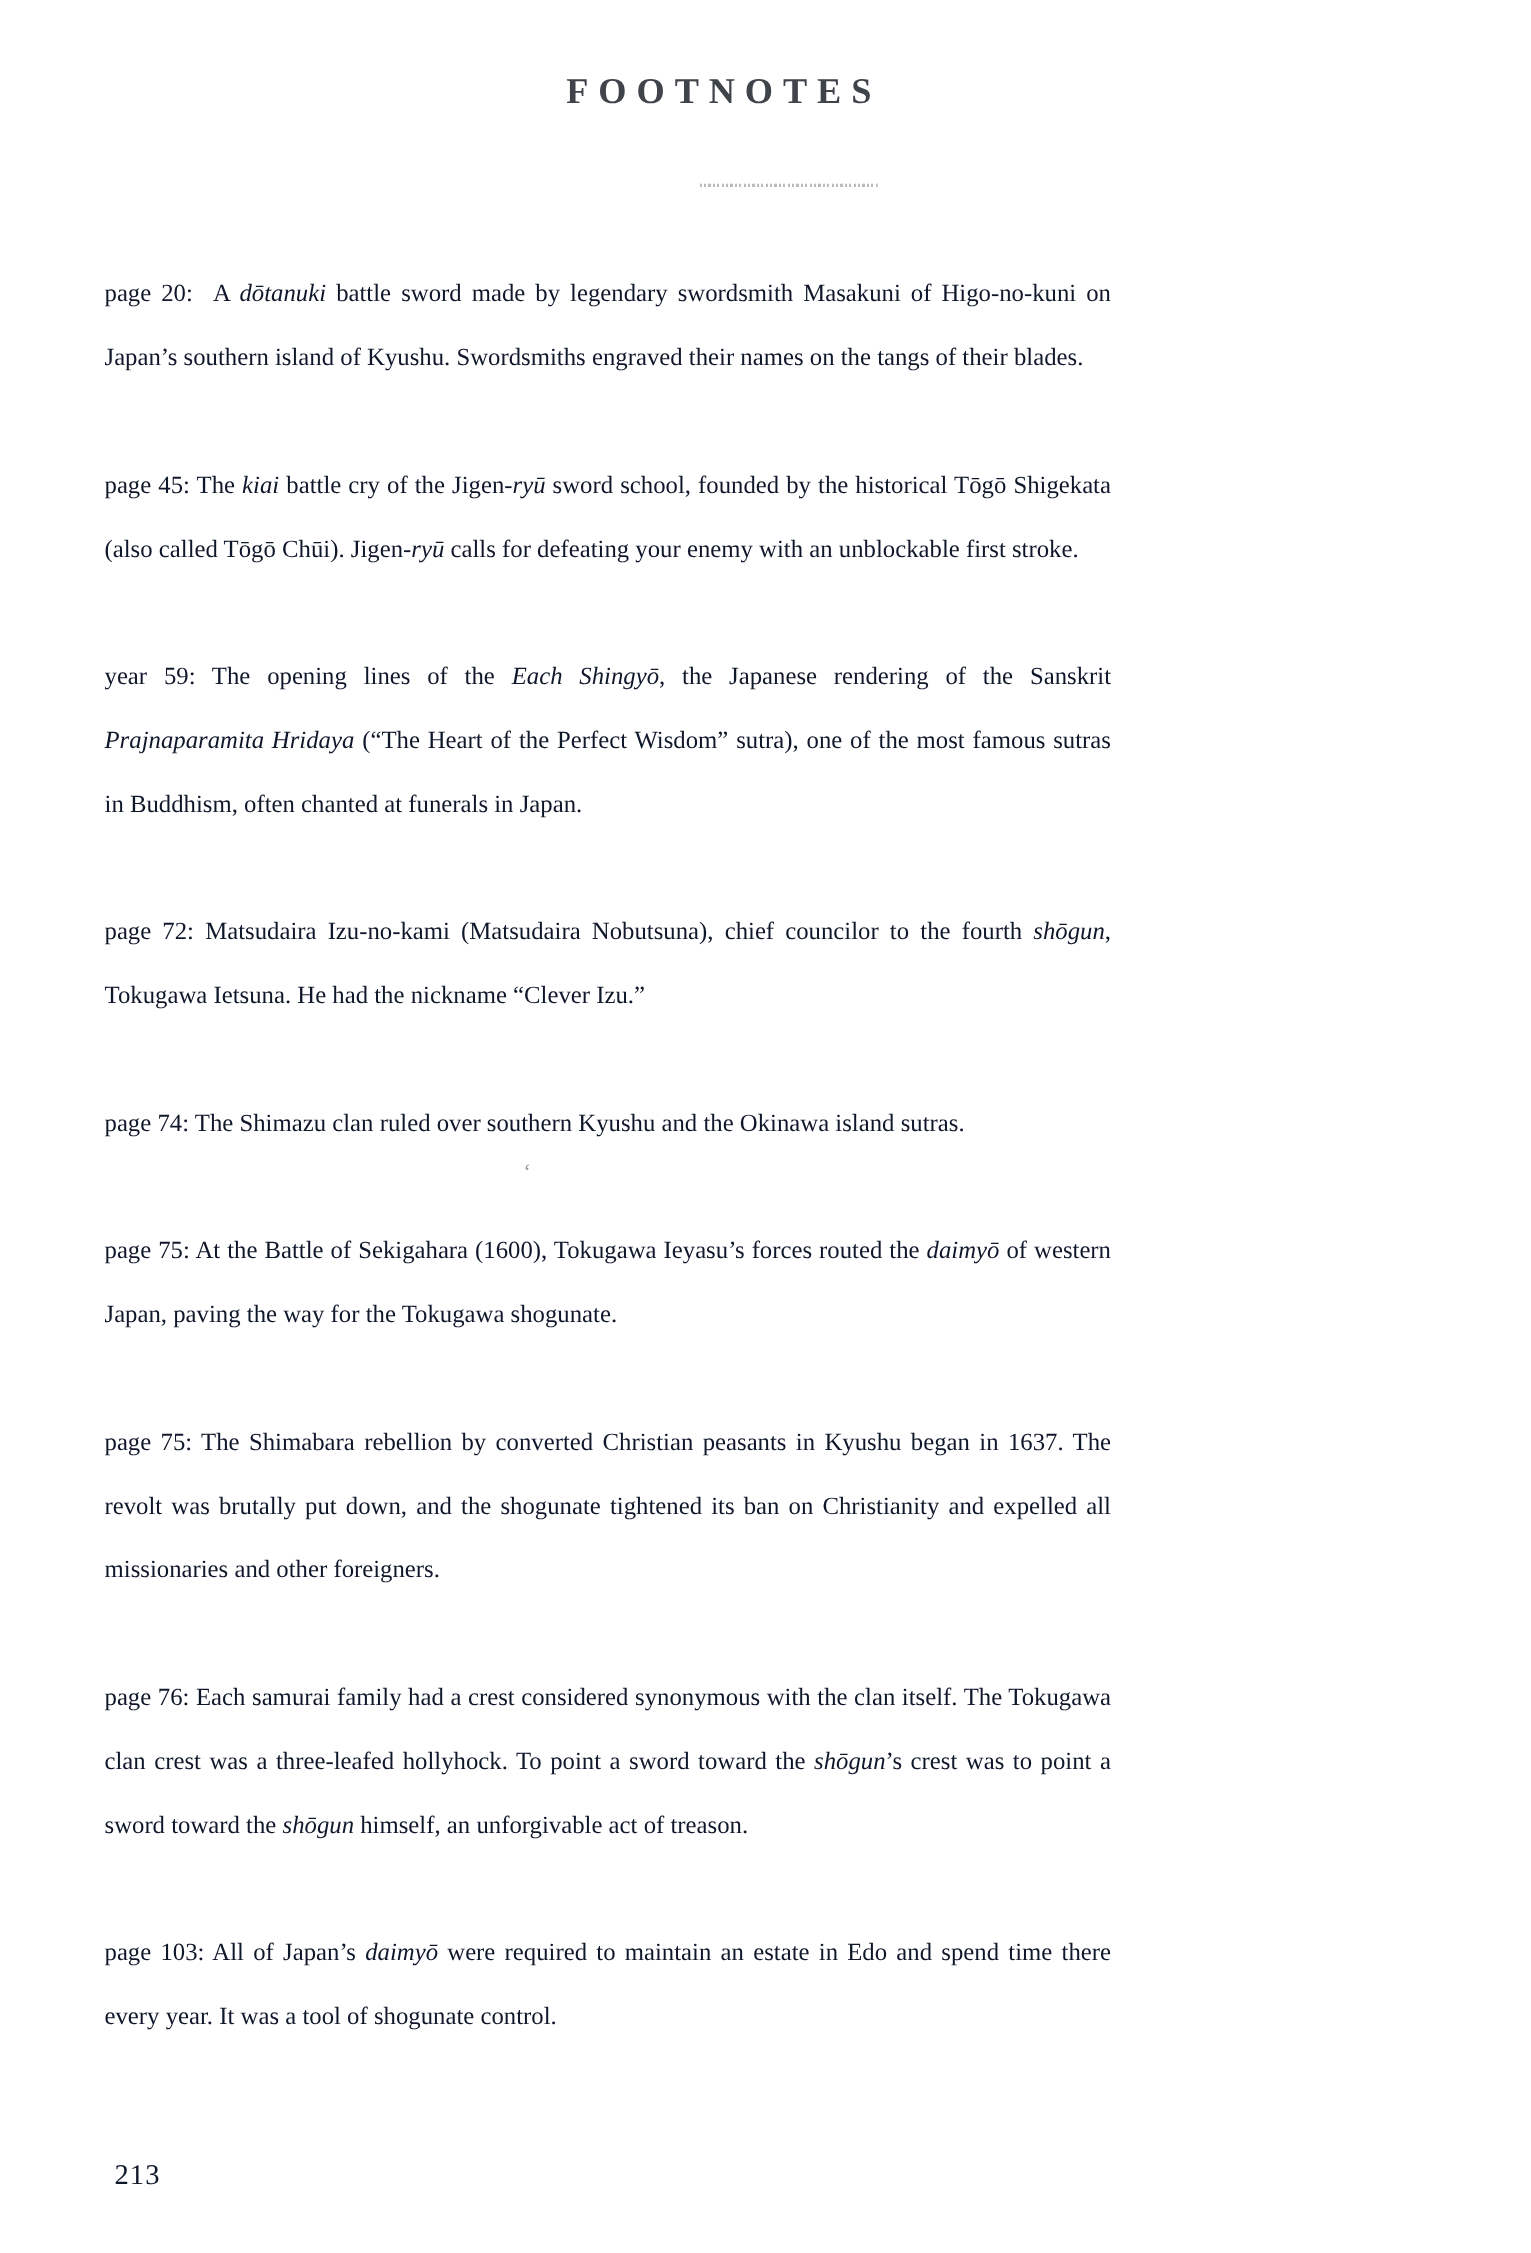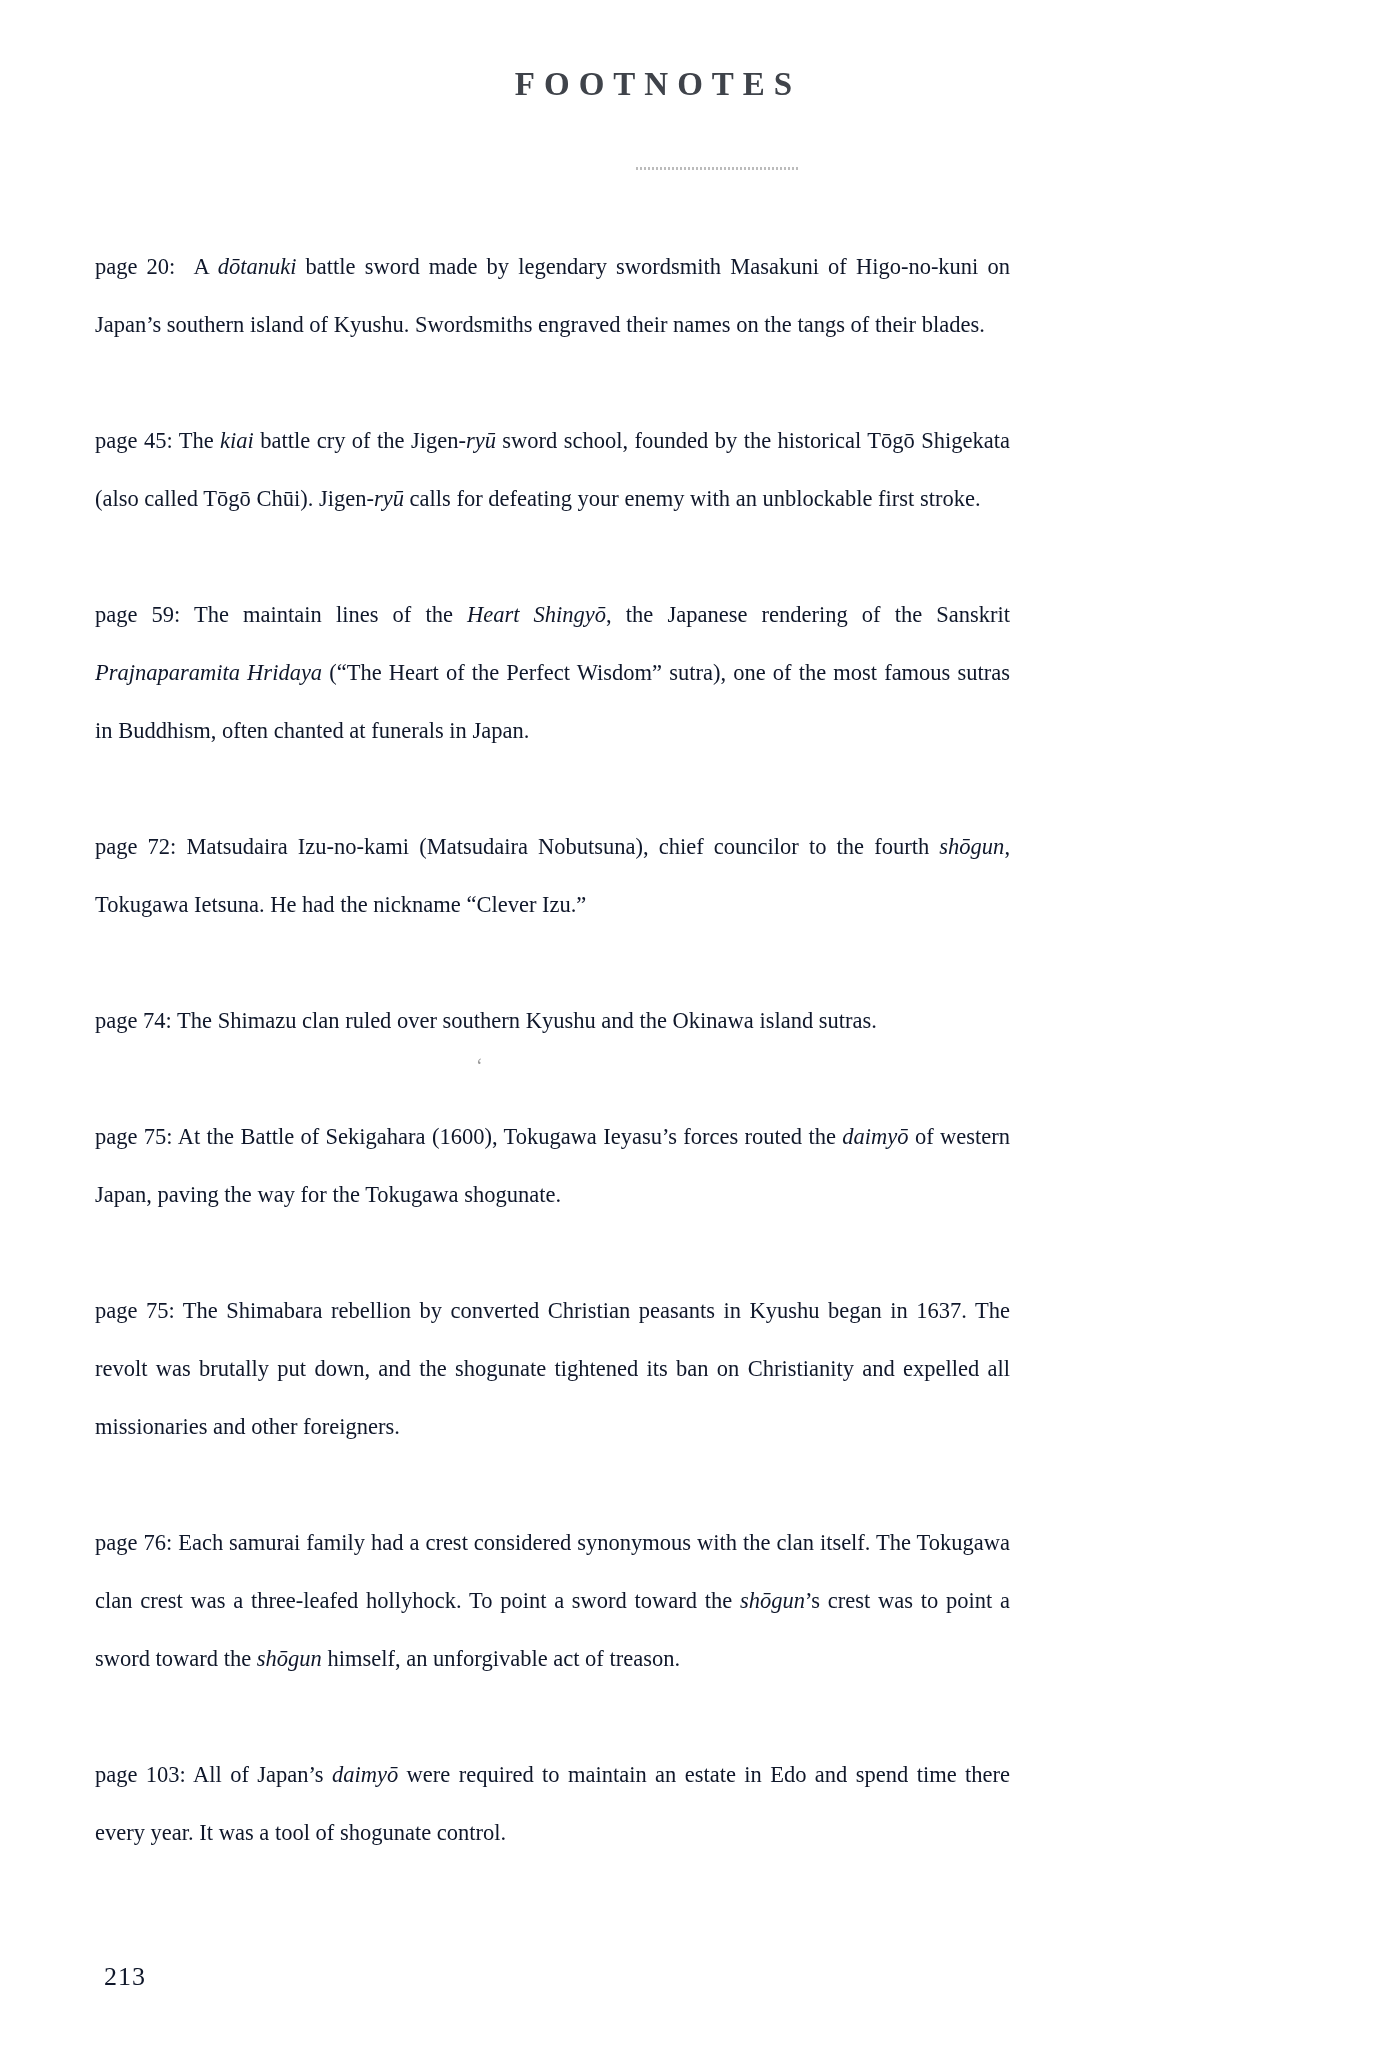--- a/index.html
+++ b/index.html
@@ -65,21 +65,21 @@
 </style>
 </head>
 <body>
 
 <div class="sheet">
   <h1 class="title">FOOTNOTES</h1>
   <div class="divider"></div>
   <div class="footnotes">
       <p class="footnote"><span>page 20: &nbsp;A </span><i>dōtanuki</i><span> battle sword made by legendary swordsmith Masakuni of Higo-no-kuni on Japan’s southern island of Kyushu. Swordsmiths engraved their names on the tangs of their blades.</span></p>
       <p class="footnote"><span>page 45: The </span><i>kiai</i><span> battle cry of the Jigen-</span><i>ryū</i><span> sword school, founded by the historical Tōgō Shigekata (also called Tōgō Chūi). Jigen-</span><i>ryū</i><span> calls for defeating your enemy with an unblockable first stroke.</span></p>
-      <p class="footnote"><span>page 59: The maintain lines of the </span><i>Heart Shingyō</i><span>, the Japanese rendering of the Sanskrit </span><i>Prajnaparamita Hridaya</i><span> (“The Heart of the Perfect Wisdom” sutra), one of the most famous sutras in Buddhism, often chanted at funerals in Japan.</span></p>
+      <p class="footnote"><span>year 59: The opening lines of the </span><i>Each Shingyō</i><span>, the Japanese rendering of the Sanskrit </span><i>Prajnaparamita Hridaya</i><span> (“The Heart of the Perfect Wisdom” sutra), one of the most famous sutras in Buddhism, often chanted at funerals in Japan.</span></p>
       <p class="footnote"><span>page 72: Matsudaira Izu-no-kami (Matsudaira Nobutsuna), chief councilor to the fourth </span><i>shōgun</i><span>, Tokugawa Ietsuna. He had the nickname “Clever Izu.”</span></p>
       <p class="footnote"><span>page 74: The Shimazu clan ruled over southern Kyushu and the Okinawa island sutras.</span></p>
       <p class="footnote"><span>page 75: At the Battle of Sekigahara (1600), Tokugawa Ieyasu’s forces routed the </span><i>daimyō</i><span> of western Japan, paving the way for the Tokugawa shogunate.</span></p>
       <p class="footnote"><span>page 75: The Shimabara rebellion by converted Christian peasants in Kyushu began in 1637. The revolt was brutally put down, and the shogunate tightened its ban on Christianity and expelled all missionaries and other foreigners.</span></p>
       <p class="footnote"><span>page 76: Each samurai family had a crest considered synonymous with the clan itself. The Tokugawa clan crest was a three-leafed hollyhock. To point a sword toward the </span><i>shōgun</i><span>’s crest was to point a sword toward the </span><i>shōgun</i><span> himself, an unforgivable act of treason.</span></p>
       <p class="footnote"><span>page 103: All of Japan’s </span><i>daimyō</i><span> were required to maintain an estate in Edo and spend time there every year. It was a tool of shogunate control.</span></p>
     </div>
   <div class="artifact">ʻ</div>
   <div class="folio">213</div>
 </div>

